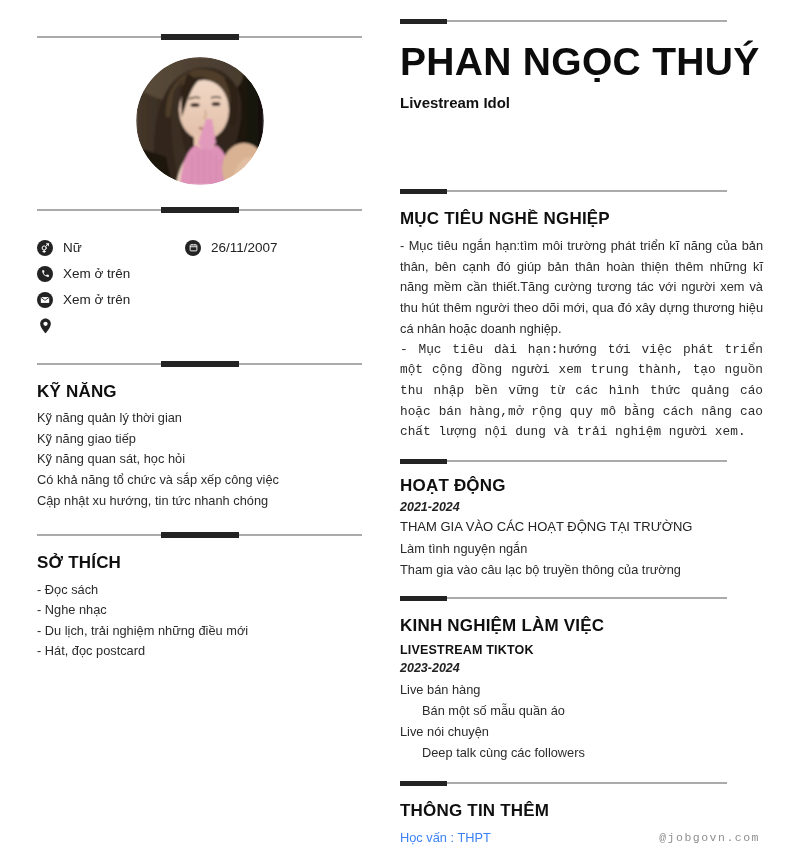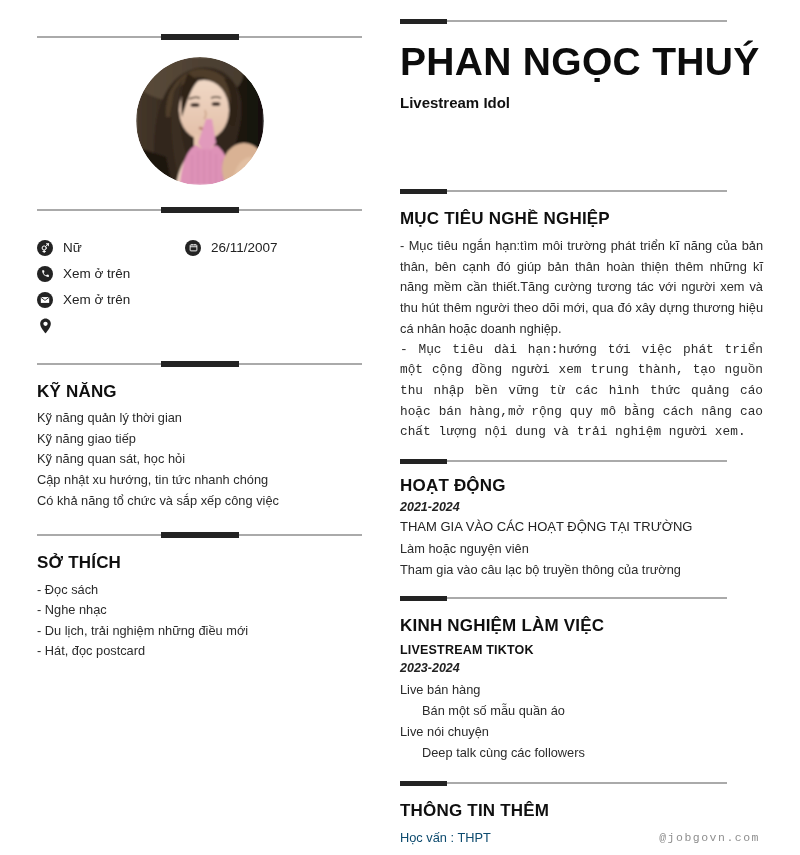--- a/index.html
+++ b/index.html
@@ -48,21 +48,21 @@
   .obj-text { margin:7px 0 0; font-size:12.8px; line-height:20.7px; text-align:justify; color:#2b2b2b; }
   .d-r3 { margin-top:16px; }
   .period { margin-top:4px; font-size:12.5px; font-style:italic; font-weight:700; color:#222; line-height:15px; }
   .block-title { margin-top:4px; font-size:13px; color:#222; line-height:16px; }
   .plain-line { margin-top:6px; font-size:12.8px; color:#2b2b2b; line-height:15px; }
   .d-r4 { margin-top:19px; }
   .company { margin-top:7px; font-size:12.5px; font-weight:700; color:#111; line-height:15px; letter-spacing:.2px; }
   .exp-line { margin-top:6px; font-size:12.8px; color:#2b2b2b; line-height:15px; }
   .exp-line.indent { padding-left:22px; }
   .d-r5 { margin-top:21px; }
-  .add-line { margin-top:9px; font-size:12.8px; color:#0c4a6e; line-height:15px; }
+  .add-line { margin-top:9px; font-size:12.8px; color:#3b82f6; line-height:15px; }
 
   .watermark { position:absolute; right:40px; top:831px; font-family:"Liberation Mono", monospace; font-size:11.5px; letter-spacing:1.5px; color:#8f8f8f; }
 </style>
 </head>
 <body>
 
 <div class="page">
 
   <div class="col-left">
 
@@ -173,22 +173,22 @@
     <div class="divider center-bar d-l3">
         <div class="line"></div>
         <div class="bar"></div>
       </div>
 
     <div class="sec-h">KỸ NĂNG</div>
     <div class="skill-list">
       <div class="skill-item">Kỹ năng quản lý thời gian</div>
       <div class="skill-item">Kỹ năng giao tiếp</div>
       <div class="skill-item">Kỹ năng quan sát, học hỏi</div>
+      <div class="skill-item">Có khả năng tổ chức và sắp xếp công việc</div>
       <div class="skill-item">Cập nhật xu hướng, tin tức nhanh chóng</div>
-      <div class="skill-item">Có khả năng tổ chức và sắp xếp công việc</div>
     </div>
 
     <div class="divider center-bar d-l4">
         <div class="line"></div>
         <div class="bar"></div>
       </div>
 
     <div class="sec-h">SỞ THÍCH</div>
     <div class="hobby-list">
       <div class="hobby-item">- Đọc sách</div>
@@ -219,21 +219,21 @@
     <p class="obj-text" style="margin-top:0;font-family:Liberation Mono, monospace;">- Mục tiêu dài hạn:hướng tới việc phát triển một cộng đồng người xem trung thành, tạo nguồn thu nhập bền vững từ các hình thức quảng cáo hoặc bán hàng,mở rộng quy mô bằng cách nâng cao chất lượng nội dung và trải nghiệm người xem.</p>
 
     <div class="divider left-bar d-r3">
         <div class="line"></div>
         <div class="bar"></div>
       </div>
 
     <div class="sec-h" style="margin-top:12px;">HOẠT ĐỘNG</div>
     <div class="period">2021-2024</div>
     <div class="block-title">THAM GIA VÀO CÁC HOẠT ĐỘNG TẠI TRƯỜNG</div>
-    <div class="plain-line">Làm hoặc nguyện viên</div>
+    <div class="plain-line">Làm tình nguyện ngắn</div>
     <div class="plain-line">Tham gia vào câu lạc bộ truyền thông của trường</div>
 
     <div class="divider left-bar d-r4">
         <div class="line"></div>
         <div class="bar"></div>
       </div>
 
     <div class="sec-h">KINH NGHIỆM LÀM VIỆC</div>
     <div class="company">LIVESTREAM TIKTOK</div>
     <div class="period" style="margin-top:3px;">2023-2024</div>

